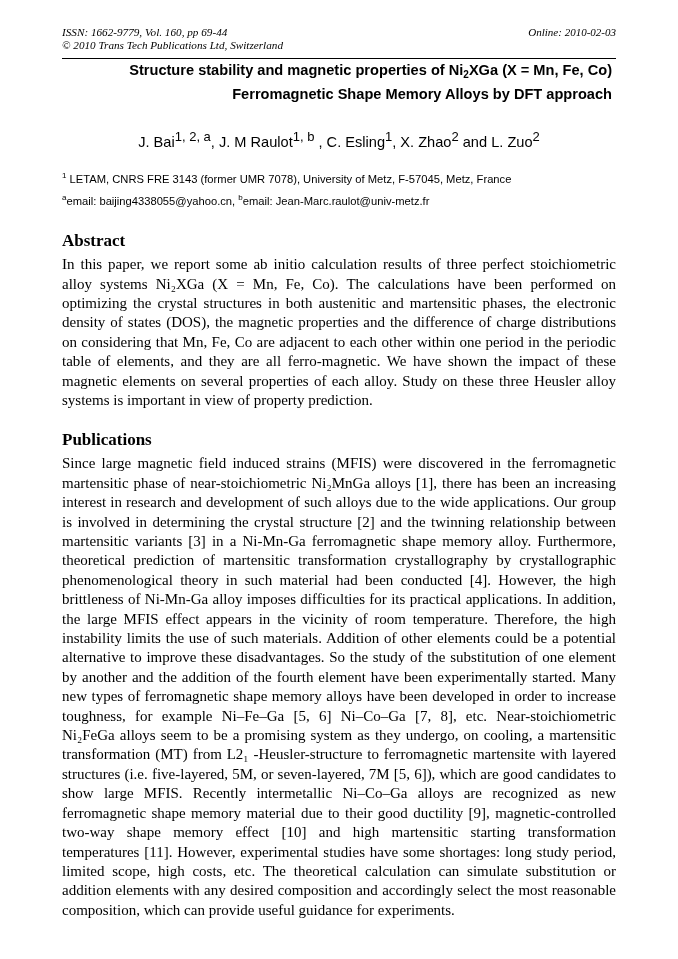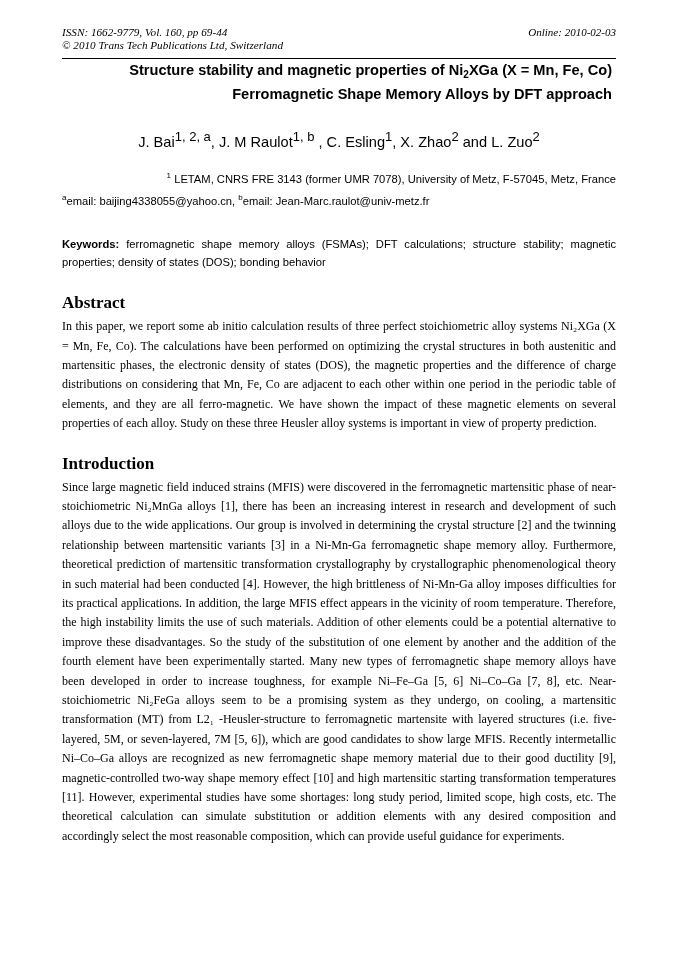--- a/index.html
+++ b/index.html
@@ -59,21 +59,21 @@
     font-family: "Liberation Sans", sans-serif;
     font-size: 14.6px;
     text-align: center;
     margin-top: 22px;
     line-height: 20px;
   }
   .authors sup { font-size: 13px; vertical-align: super; }
   .affil {
     font-family: "Liberation Sans", sans-serif;
     font-size: 11.2px;
-    text-align: right;
+    text-align: left;
     line-height: 16px;
     margin-top: 16px;
   }
   .affil sup { font-size: 8px; vertical-align: super; }
   .emails {
     font-family: "Liberation Sans", sans-serif;
     font-size: 11.2px;
     text-align: left;
     line-height: 16px;
     margin-top: 4px;
@@ -91,21 +91,21 @@
   
   .sect-head {
     font-family: "Liberation Serif", serif;
     font-weight: bold;
     font-size: 17px;
     margin-top: 22px;
     margin-bottom: 4px;
   }
   .para {
     font-family: "Liberation Serif", serif;
-    font-size: 12px;
+    font-size: 15px;
     line-height: 19.4px;
     text-align: justify;
     text-justify: inter-word;
   }
   .intro-gap { margin-top: 20px; }
 </style>
 </head>
 <body>
 
 <div class="page">
@@ -128,23 +128,20 @@
   </div>
 
   <div class="affil">
     <div><sup>1</sup><span> LETAM, CNRS FRE 3143 (former UMR 7078), University of Metz, F-57045, Metz, France</span></div>
   </div>
 
   <div class="emails">
     <sup>a</sup><span>email: baijing4338055@yahoo.cn, </span><sup>b</sup><span>email: Jean-Marc.raulot@univ-metz.fr</span>
   </div>
 
-  <div class="keywords">
-    <b>Keywords:</b><span> ferromagnetic shape memory alloys (FSMAs); DFT calculations; structure stability; magnetic properties; density of states (DOS); bonding behavior</span>
-  </div>
 
   <div class="sect-head">Abstract</div>
   <div class="para">In this paper, we report some ab initio calculation results of three perfect stoichiometric alloy systems Ni₂XGa (X = Mn, Fe, Co). The calculations have been performed on optimizing the crystal structures in both austenitic and martensitic phases, the electronic density of states (DOS), the magnetic properties and the difference of charge distributions on considering that Mn, Fe, Co are adjacent to each other within one period in the periodic table of elements, and they are all ferro-magnetic. We have shown the impact of these magnetic elements on several properties of each alloy. Study on these three Heusler alloy systems is important in view of property prediction.</div>
 
-  <div class="sect-head intro-gap">Introduction</div>
+  <div class="sect-head intro-gap">Publications</div>
   <div class="para">Since large magnetic field induced strains (MFIS) were discovered in the ferromagnetic martensitic phase of near-stoichiometric Ni₂MnGa alloys [1], there has been an increasing interest in research and development of such alloys due to the wide applications. Our group is involved in determining the crystal structure [2] and the twinning relationship between martensitic variants [3] in a Ni-Mn-Ga ferromagnetic shape memory alloy. Furthermore, theoretical prediction of martensitic transformation crystallography by crystallographic phenomenological theory in such material had been conducted [4]. However, the high brittleness of Ni-Mn-Ga alloy imposes difficulties for its practical applications. In addition, the large MFIS effect appears in the vicinity of room temperature. Therefore, the high instability limits the use of such materials. Addition of other elements could be a potential alternative to improve these disadvantages. So the study of the substitution of one element by another and the addition of the fourth element have been experimentally started. Many new types of ferromagnetic shape memory alloys have been developed in order to increase toughness, for example Ni–Fe–Ga [5, 6] Ni–Co–Ga [7, 8], etc. Near-stoichiometric Ni₂FeGa alloys seem to be a promising system as they undergo, on cooling, a martensitic transformation (MT) from L2₁ -Heusler-structure to ferromagnetic martensite with layered structures (i.e. five-layered, 5M, or seven-layered, 7M [5, 6]), which are good candidates to show large MFIS. Recently intermetallic Ni–Co–Ga alloys are recognized as new ferromagnetic shape memory material due to their good ductility [9], magnetic-controlled two-way shape memory effect [10] and high martensitic starting transformation temperatures [11]. However, experimental studies have some shortages: long study period, limited scope, high costs, etc. The theoretical calculation can simulate substitution or addition elements with any desired composition and accordingly select the most reasonable composition, which can provide useful guidance for experiments.</div>
 
 </div>
 
 </body></html>

